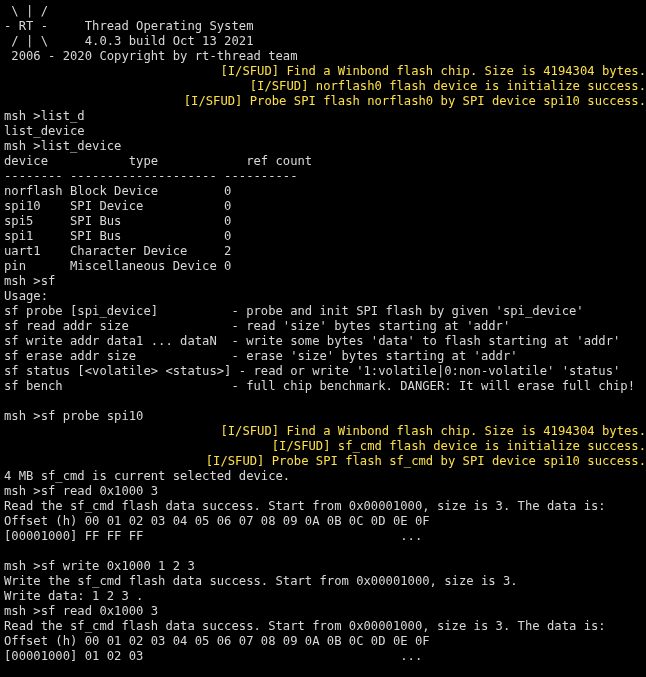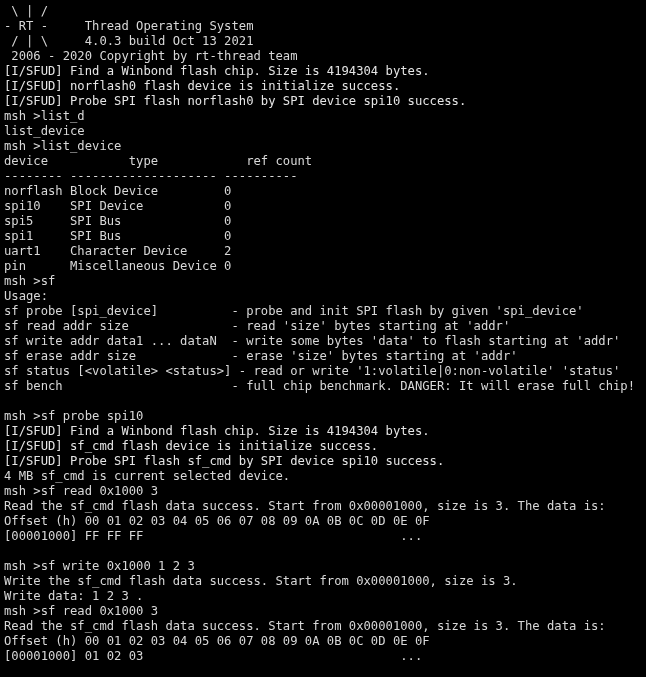--- a/index.html
+++ b/index.html
@@ -27,19 +27,19 @@
     white-space: pre;
     letter-spacing: 0px;
   }
   .line {
     height: 15px;
     line-height: 15px;
     white-space: pre;
     font-family: "DejaVu Sans Mono", "Liberation Mono", monospace;
   }
   .c-default { color: #d8d8d8; }
-  .c-green   { color: #e5e5e5; }
+  .c-green   { color: #fde047; text-align: right; }
   .c-blank   { color: transparent; }
 </style>
 </head>
 <body>
 
 <div id="terminal"><div class="line c-default"> \ | /</div><div class="line c-default">- RT -     Thread Operating System</div><div class="line c-default"> / | \     4.0.3 build Oct 13 2021</div><div class="line c-default"> 2006 - 2020 Copyright by rt-thread team</div><div class="line c-green">[I/SFUD] Find a Winbond flash chip. Size is 4194304 bytes.</div><div class="line c-green">[I/SFUD] norflash0 flash device is initialize success.</div><div class="line c-green">[I/SFUD] Probe SPI flash norflash0 by SPI device spi10 success.</div><div class="line c-default">msh &gt;list_d</div><div class="line c-default">list_device</div><div class="line c-default">msh &gt;list_device</div><div class="line c-default">device           type            ref count</div><div class="line c-default">-------- -------------------- ----------</div><div class="line c-default">norflash Block Device         0</div><div class="line c-default">spi10    SPI Device           0</div><div class="line c-default">spi5     SPI Bus              0</div><div class="line c-default">spi1     SPI Bus              0</div><div class="line c-default">uart1    Character Device     2</div><div class="line c-default">pin      Miscellaneous Device 0</div><div class="line c-default">msh &gt;sf</div><div class="line c-default">Usage:</div><div class="line c-default">sf probe [spi_device]          - probe and init SPI flash by given 'spi_device'</div><div class="line c-default">sf read addr size              - read 'size' bytes starting at 'addr'</div><div class="line c-default">sf write addr data1 ... dataN  - write some bytes 'data' to flash starting at 'addr'</div><div class="line c-default">sf erase addr size             - erase 'size' bytes starting at 'addr'</div><div class="line c-default">sf status [&lt;volatile&gt; &lt;status&gt;] - read or write '1:volatile|0:non-volatile' 'status'</div><div class="line c-default">sf bench                       - full chip benchmark. DANGER: It will erase full chip!</div><div class="line c-blank"> </div><div class="line c-default">msh &gt;sf probe spi10</div><div class="line c-green">[I/SFUD] Find a Winbond flash chip. Size is 4194304 bytes.</div><div class="line c-green">[I/SFUD] sf_cmd flash device is initialize success.</div><div class="line c-green">[I/SFUD] Probe SPI flash sf_cmd by SPI device spi10 success.</div><div class="line c-default">4 MB sf_cmd is current selected device.</div><div class="line c-default">msh &gt;sf read 0x1000 3</div><div class="line c-default">Read the sf_cmd flash data success. Start from 0x00001000, size is 3. The data is:</div><div class="line c-default">Offset (h) 00 01 02 03 04 05 06 07 08 09 0A 0B 0C 0D 0E 0F</div><div class="line c-default">[00001000] FF FF FF                                   ...</div><div class="line c-blank"> </div><div class="line c-default">msh &gt;sf write 0x1000 1 2 3</div><div class="line c-default">Write the sf_cmd flash data success. Start from 0x00001000, size is 3.</div><div class="line c-default">Write data: 1 2 3 .</div><div class="line c-default">msh &gt;sf read 0x1000 3</div><div class="line c-default">Read the sf_cmd flash data success. Start from 0x00001000, size is 3. The data is:</div><div class="line c-default">Offset (h) 00 01 02 03 04 05 06 07 08 09 0A 0B 0C 0D 0E 0F</div><div class="line c-default">[00001000] 01 02 03                                   ...</div></div>
 
 </body></html>

